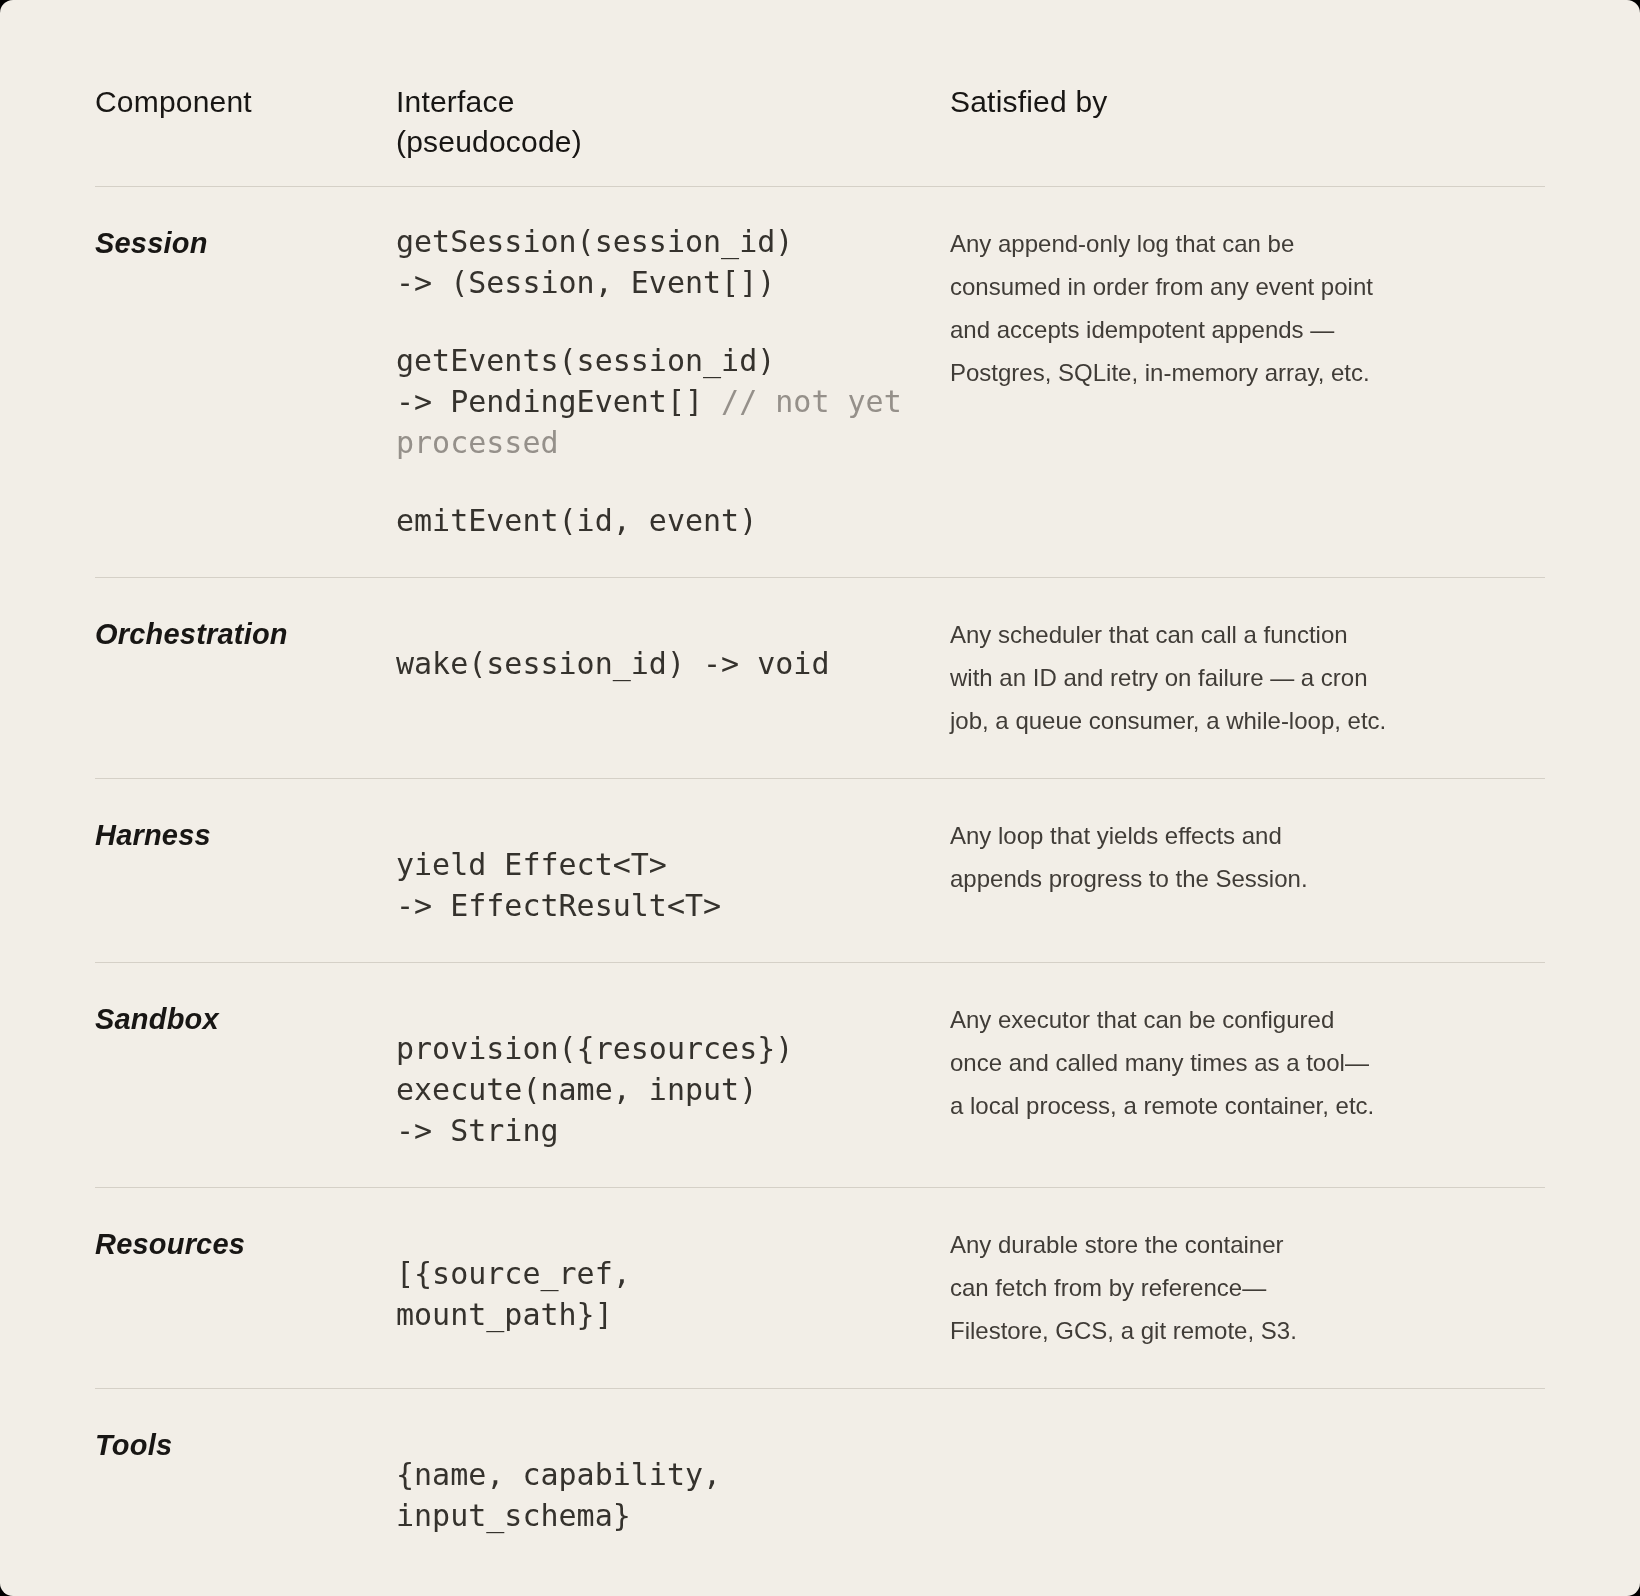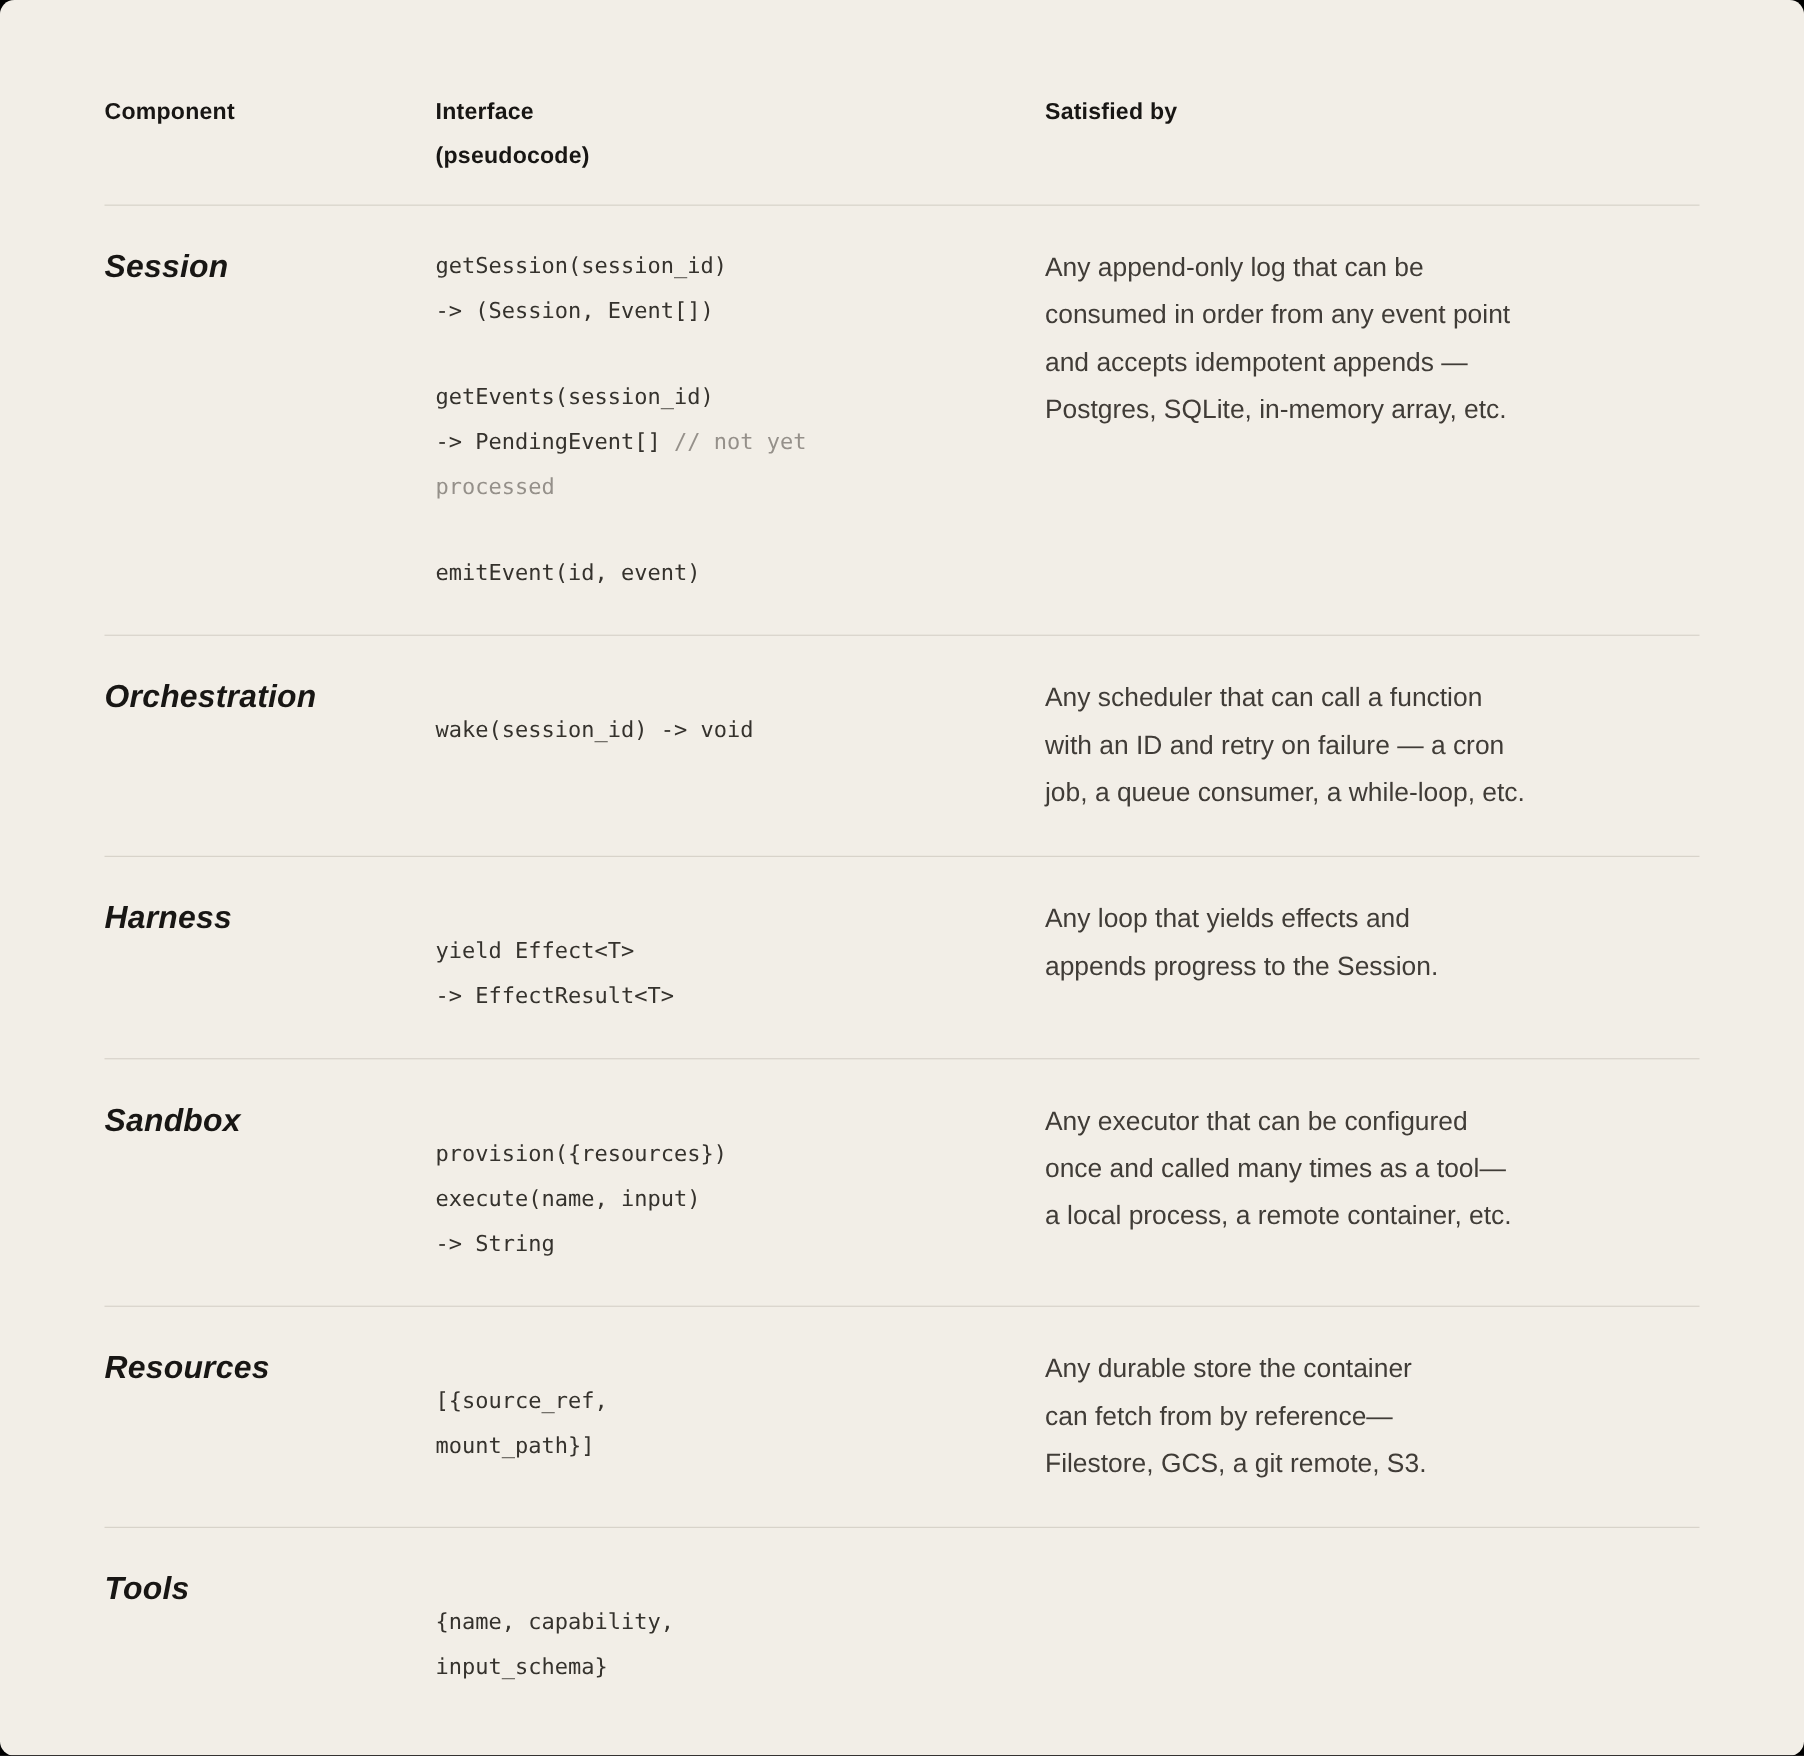--- a/index.html
+++ b/index.html
@@ -25,23 +25,23 @@
     font-family: "Liberation Sans", sans-serif;
   }
   .thead {
     display: grid;
     grid-template-columns: 301px 554px 1fr;
     padding-top: 82px;
     padding-bottom: 24px;
     border-bottom: 1px solid var(--divider, #d5d0c7);
   }
   .th {
-    font-size: 21px;
+    font-size: 30px;
     line-height: 40px;
-    font-weight: 700;
+    font-weight: 400;
     color: var(--heading, #181614);
     white-space: pre-line;
     letter-spacing: 0.2px;
   }
   .row {
     display: grid;
     grid-template-columns: 301px 554px 1fr;
     padding: 34px 0 36px;
     border-bottom: 1px solid var(--divider, #d5d0c7);
   }
@@ -55,21 +55,21 @@
     color: var(--heading, #181614);
     letter-spacing: 0.2px;
     padding-top: 2px;
     font-style: italic;
   }
   .interface {
     padding-right: 40px;
   }
   .code-block {
     font-family: "DejaVu Sans Mono", "Liberation Mono", monospace;
-    font-size: 20px;
+    font-size: 30px;
     line-height: 41px;
     color: var(--code, #35322d);
     white-space: pre-wrap;
     margin: 0 0 37px 0;
   }
   .code-block:last-child {
     margin-bottom: 0;
     margin-top: 31px;
   }
   .comment {

